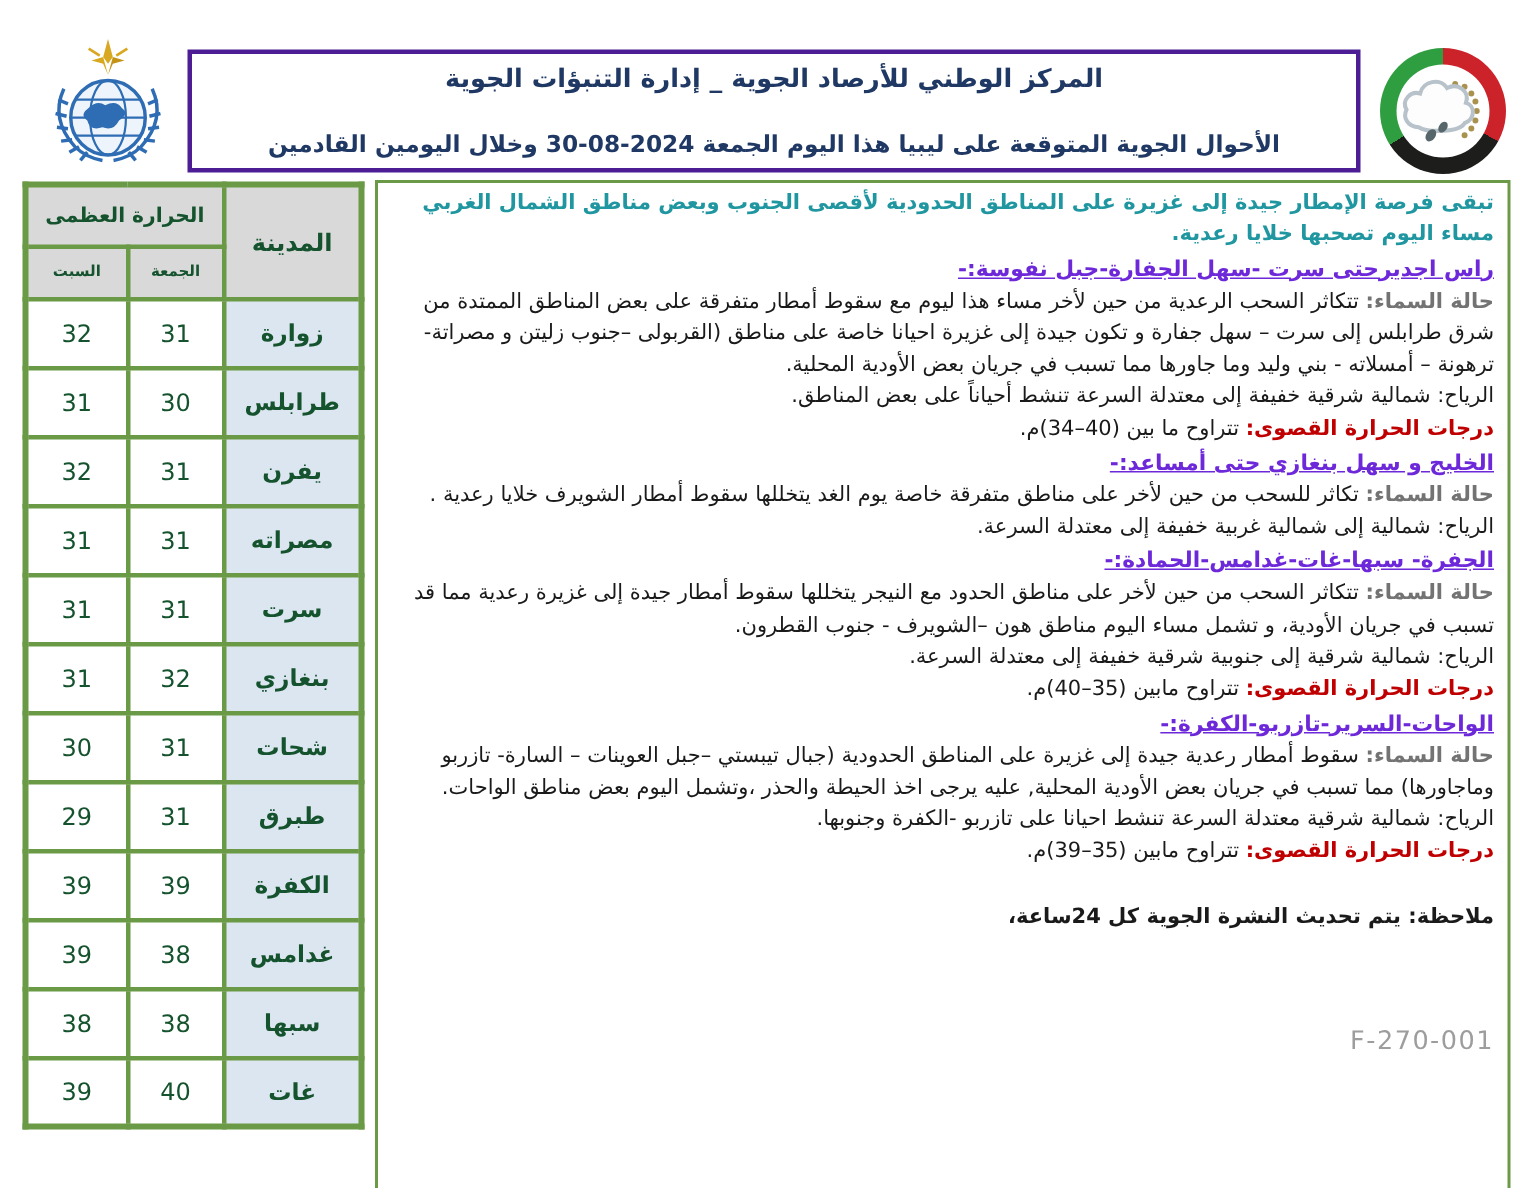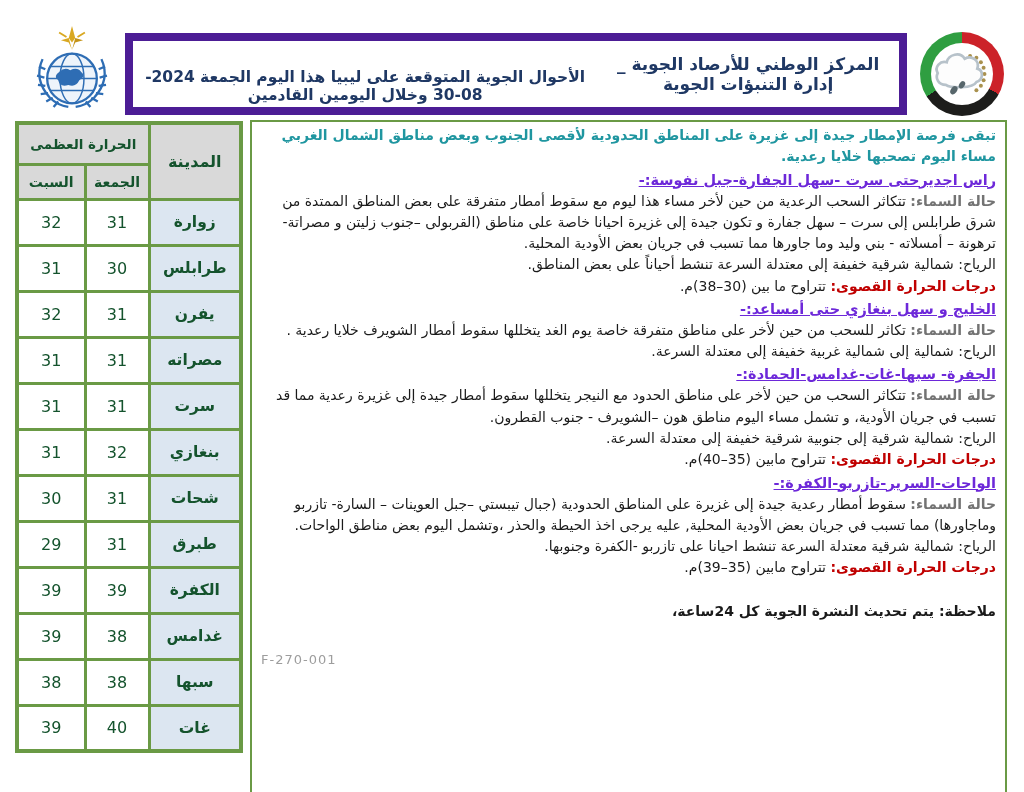--- a/index.html
+++ b/index.html
@@ -4,22 +4,22 @@
 <style>
   * { margin:0; padding:0; box-sizing:border-box; }
   html,body { background:#ffffff; }
   body {
     width:1024px; height:792px; position:relative;
     font-family:"DejaVu Sans", sans-serif;
   }
   
   .header-box {
     position:absolute; left:125px; top:33px; width:782px; height:82px;
-    border:8px solid #4c1d95; background:#fff;
-    display:flex; flex-direction:row; justify-content:center; align-items:center;
+    border:3px solid #4c1d95; background:#fff;
+    display:flex; flex-direction:column; justify-content:center; align-items:center;
     color:#1f3864; text-align:center; direction:rtl;
   }
   .header-box .line1 { font-size:17px; font-weight:bold; }
   .header-box .line2 { font-size:15.5px; font-weight:bold; margin-top:24px; }
 
   .wmo-logo { position:absolute; left:26px; top:26px; width:92px; height:92px; }
   .met-logo {
     position:absolute; left:920px; top:32px; width:84px; height:84px;
     border-radius:50%;
     background:conic-gradient(#cc2229 0 33%, #1d1d1b 33% 66%, #2f9e41 66% 100%);
@@ -35,21 +35,21 @@
   table.temp {
     border-collapse:collapse; direction:rtl;
     border:4px solid #6a9a45;
   }
   table.temp th, table.temp td {
     border:3px solid #6a9a45; text-align:center; vertical-align:middle;
     color:#14532d;
   }
   th.city-head   { width:92px; background:#d9d9d9; font-size:16px; font-weight:bold; }
   th.group-head  { background:#d9d9d9; font-size:13.5px; font-weight:bold; height:41px; }
-  th.day-head    { background:#d9d9d9; font-size:14px; font-weight:bold; height:35px; }
+  th.day-head    { background:#d9d9d9; font-size:10px; font-weight:bold; height:35px; }
   th.day-head.fri{ width:64px; }
   th.day-head.sat{ width:68px; }
   td.city  { background:#dce6f1; font-size:15.5px; font-weight:bold; height:46px; }
   td.val   { background:#ffffff; font-size:16px; }
 
   
   .text-box {
     position:absolute; left:250px; top:120px; width:757px; height:772px;
     border:2px solid #6a9a45; background:#fff;
     direction:rtl; text-align:right;
@@ -58,22 +58,22 @@
   }
   .intro { color:#1f96a0; font-weight:bold; }
   .sec-title {
     color:#6d28d9; font-weight:bold; font-size:14.5px;
     text-decoration:underline; margin-top:1px;
   }
   .lbl-sky  { color:#737373; font-weight:bold; }
   .lbl-temp { color:#c00000; font-weight:bold; }
   .note { font-weight:bold; margin-top:22px; }
   .form-code {
-    margin-top:28px; text-align:left; direction:ltr;
-    color:#9d9d9d; font-size:13px; letter-spacing:1px;
+    margin-top:60px; text-align:right; direction:ltr;
+    color:#9d9d9d; font-size:17px; letter-spacing:1px;
   }
 </style>
 </head>
 <body>
 
 <div class="wmo-logo">
   <svg width="92" height="92" viewBox="0 0 100 100">
     <g>
       <polygon points="50,0 53.5,13 50,18 46.5,13" fill="#d9a821"></polygon>
       <polygon points="50,26 53.5,13 62,15.5 53.5,18" fill="#c49316"></polygon>
@@ -201,21 +201,21 @@
     </table>
 </div>
 
 <div class="text-box">
   <p class="intro">تبقى فرصة الإمطار جيدة إلى غزيرة على المناطق الحدودية لأقصى الجنوب  وبعض مناطق الشمال الغربي مساء اليوم تصحبها خلايا رعدية.</p>
 
   <div>
     <div class="sec-title">راس اجديرحتى سرت -سهل الجفارة-جبل نفوسة:-</div>
     <p><span class="lbl-sky">حالة السماء:</span><span> تتكاثر السحب الرعدية من حين لأخر مساء  هذا ليوم مع سقوط أمطار متفرقة على بعض المناطق الممتدة من شرق طرابلس إلى سرت – سهل جفارة و تكون جيدة إلى غزيرة احيانا خاصة على مناطق  (القربولى –جنوب زليتن و مصراتة- ترهونة – أمسلاته - بني وليد وما جاورها مما تسبب في جريان بعض الأودية المحلية.</span></p>
     <p>الرياح:  شمالية شرقية خفيفة إلى معتدلة السرعة تنشط أحياناً على بعض المناطق.</p>
-    <p><span class="lbl-temp">درجات الحرارة القصوى:</span><span> تتراوح ما بين (30–38)م.</span></p>
+    <p><span class="lbl-temp">درجات الحرارة القصوى:</span><span> تتراوح ما بين (40–34)م.</span></p>
   </div>
 
   <div>
     <div class="sec-title">الخليج و سهل بنغازي حتى أمساعد:-</div>
     <p><span class="lbl-sky">حالة السماء:</span><span> تكاثر للسحب من حين لأخر على مناطق متفرقة خاصة يوم الغد  يتخللها سقوط أمطار الشويرف خلايا رعدية .</span></p>
     <p>الرياح: شمالية إلى شمالية غربية خفيفة إلى معتدلة السرعة.</p>
   </div>
 
   <div>
     <div class="sec-title">الجفرة- سبها-غات-غدامس-الحمادة:-</div>

